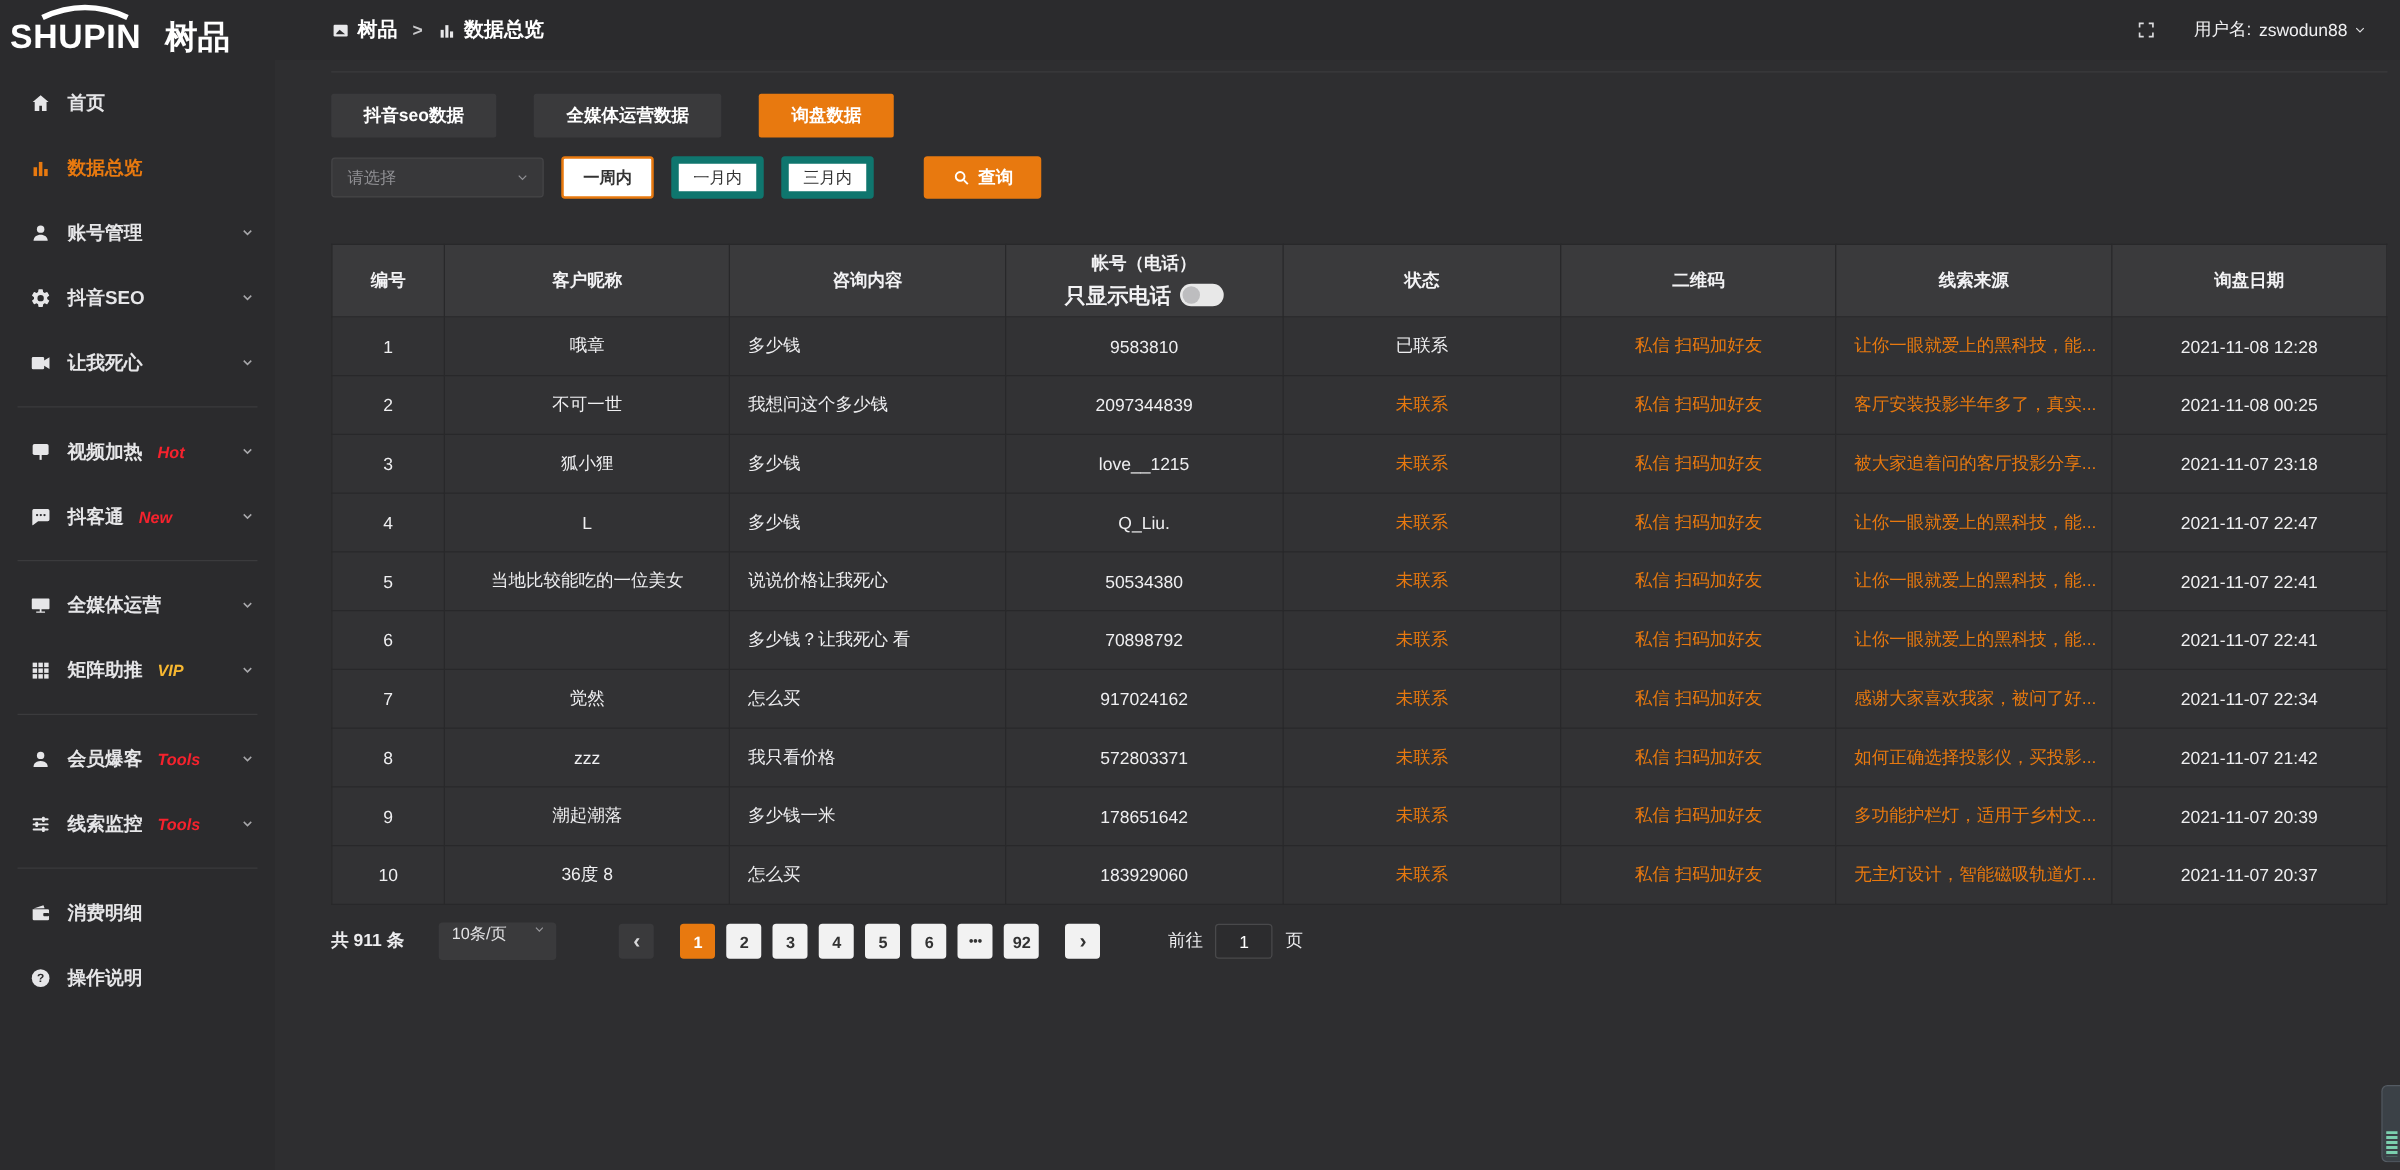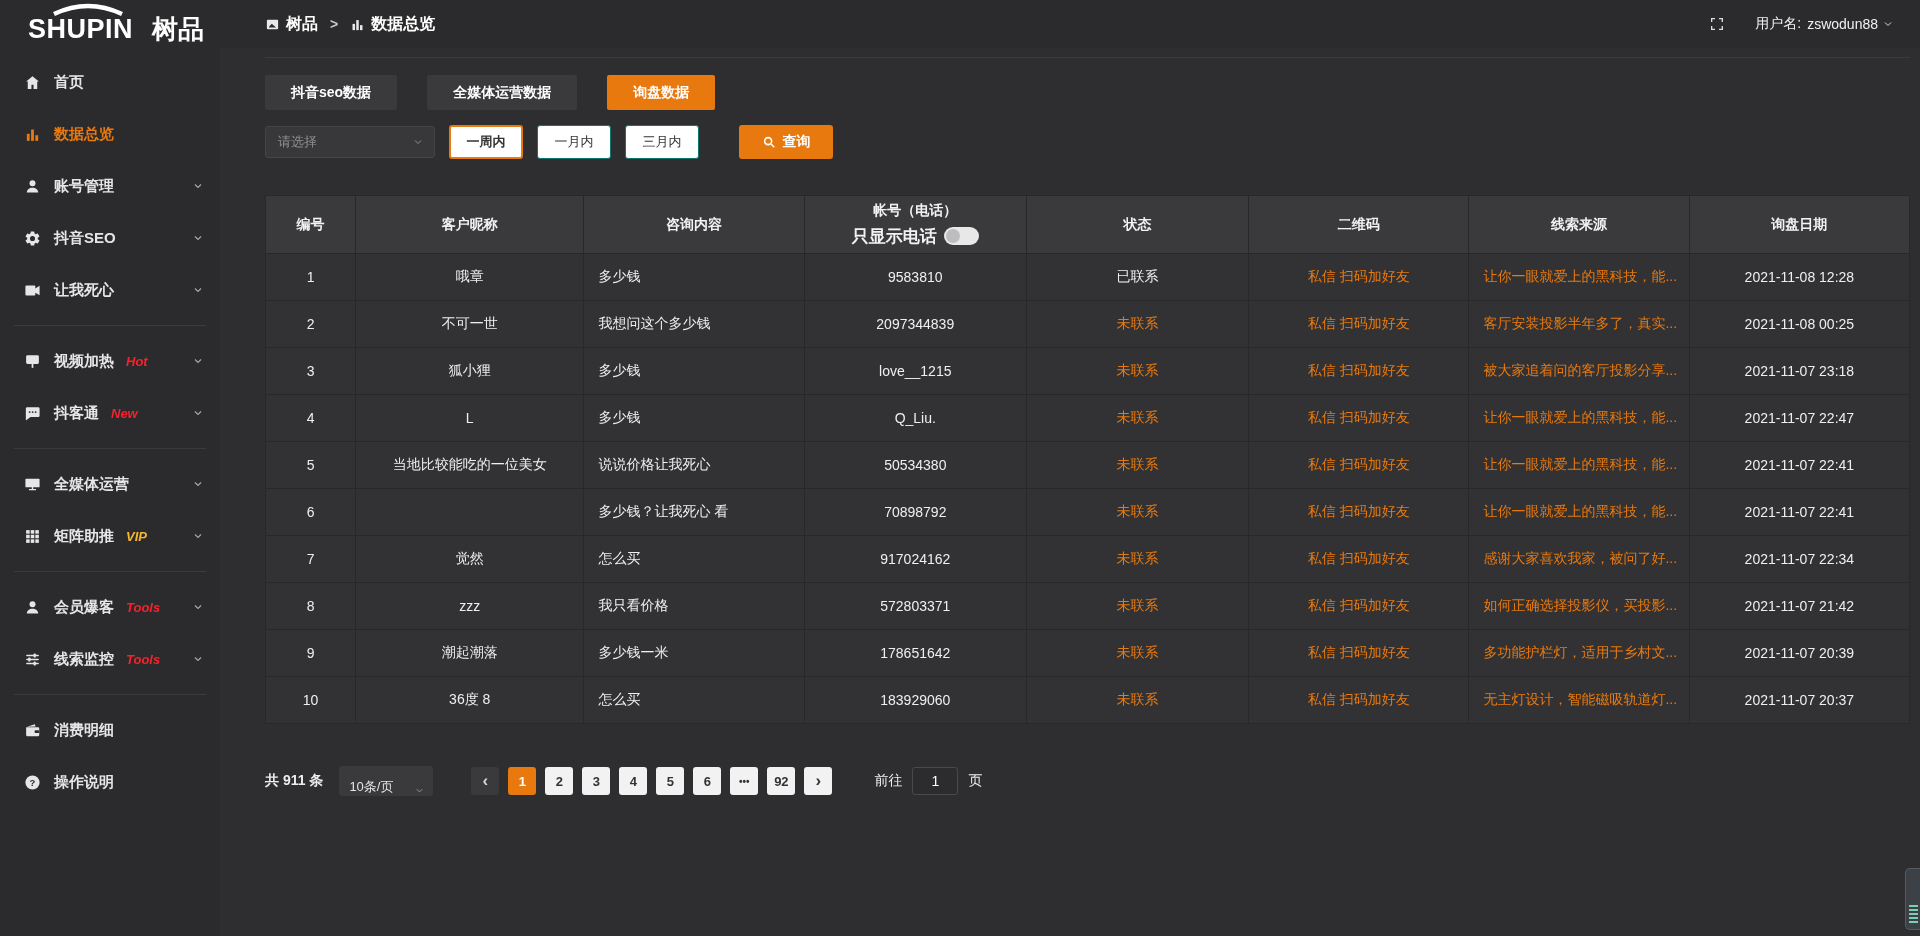--- a/index.html
+++ b/index.html
@@ -19,21 +19,21 @@
     background:var(--bg-main);
     color:#e9e9eb;
     font-family:"Liberation Sans","DejaVu Sans",sans-serif;
     font-size:14px;
     position:relative;
   }
   .app{display:flex;height:936px;}
 
   
   .sidebar{width:220px;flex:0 0 220px;background:var(--bg-dark);}
-  .logo{height:48px;display:flex;align-items:center;padding-left:24px;}
+  .logo{height:48px;display:flex;align-items:center;padding-left:4px;}
   .side-menu{padding-top:8px;}
   .side-item{display:flex;align-items:center;height:52px;padding:0 16px 0 24px;font-size:15px;font-weight:bold;color:#e6e6e8;cursor:pointer;}
   .side-item.active{color:var(--accent);}
   .icon{display:inline-flex;}
   .icon svg{width:100%;height:100%;fill:currentColor;}
   .side-icon{width:17px;height:17px;margin-right:13px;flex:0 0 17px;}
   .side-label{white-space:nowrap;}
   .badge{font-style:italic;font-weight:bold;font-size:13px;margin-left:12px;}
   .badge-red{color:var(--badge-red);}
   .badge-vip{color:var(--badge-vip);}
@@ -55,42 +55,42 @@
   .content{flex:1;padding:0 10px 0 45px;display:flex;flex-direction:column;}
   .top-divider{border-bottom:1px solid var(--line);margin-top:9px;}
 
   .tabs{display:flex;gap:30px;margin-top:17px;align-items:center;}
   .tab{height:35px;padding:0 26px;background:var(--head-bg);color:#fff;font-size:14px;font-weight:bold;display:flex;align-items:center;border-radius:2px;cursor:pointer;white-space:nowrap;}
   .tab.active{background:var(--accent);}
 
   .filter-row{display:flex;align-items:center;margin-top:15px;}
   .select{width:170px;height:32px;background:#38383a;border:1px solid #454547;border-radius:3px;display:flex;align-items:center;justify-content:space-between;padding:0 10px 0 12px;color:#909094;font-size:13px;cursor:pointer;}
   .select .dd-icon{color:#909094;}
-  .range-btn{width:74px;height:34px;margin-left:14px;background:#fff;color:#333;font-size:13px;display:flex;align-items:center;justify-content:center;border-radius:3px;border:1px solid #0f766e;cursor:pointer;}
+  .range-btn{width:74px;height:34px;margin-left:14px;background:#fff;color:#333;font-size:13px;display:flex;align-items:center;justify-content:center;border-radius:3px;border:6px solid #0f766e;cursor:pointer;}
   .range-btn.active{border:2px solid var(--accent);font-weight:bold;}
   .search-btn{min-width:94px;height:34px;margin-left:40px;background:var(--accent);color:#fff;border:none;border-radius:3px;display:flex;align-items:center;justify-content:center;gap:7px;font-size:14px;font-weight:bold;cursor:pointer;}
   .search-icon{width:14px;height:14px;color:#fff;}
   .search-icon svg{fill:none;stroke:currentColor;stroke-width:2.6;}
 
   .table-wrap{margin-top:36px;}
   table{width:100%;border-collapse:collapse;table-layout:fixed;background:var(--row-bg);}
   th,td{border:1px solid var(--cell-line);}
   thead th{background:var(--head-bg);height:58px;font-weight:bold;color:#f2f2f4;font-size:14px;}
   tbody td{height:47px;color:#efeff1;font-size:14px;text-align:center;}
   .al-left{text-align:left;padding-left:14px;}
   .status-pending{color:var(--accent);}
   .link-orange{color:var(--accent);cursor:pointer;}
   .acct-header{display:flex;flex-direction:column;align-items:center;gap:5px;}
   .acct-line2{display:flex;align-items:center;gap:7px;font-size:17px;font-weight:bold;}
   .toggle{width:35px;height:18px;background:#e8e8e8;border-radius:9px;position:relative;cursor:pointer;}
   .toggle .knob{position:absolute;left:2px;top:2px;width:14px;height:14px;border-radius:50%;background:#bdbdbf;}
 
-  .pagination{display:flex;align-items:center;margin-top:42px;color:#ededef;font-size:14px;}
+  .pagination{display:flex;align-items:center;margin-top:14px;color:#ededef;font-size:14px;gap:12px;}
   .pg-total{font-weight:bold;}
-  .pg-size{width:94px;height:30px;background:var(--head-bg);border-radius:3px;margin-left:16px;display:flex;align-items:flex-end;justify-content:space-between;padding:0 8px 0 10px;font-size:13px;color:#e3e3e5;cursor:pointer;}
+  .pg-size{width:94px;height:30px;background:var(--head-bg);border-radius:3px;margin-left:16px;display:flex;align-items:flex-start;justify-content:space-between;padding:0 8px 0 10px;font-size:13px;color:#e3e3e5;cursor:pointer;}
   .pg-size .dd-icon{color:#9a9a9e;width:11px;height:11px;}
   .pg-btn{min-width:28px;height:28px;border-radius:3px;background:#f2f2f2;color:#333;display:flex;align-items:center;justify-content:center;font-size:13px;font-weight:bold;margin-left:9px;cursor:pointer;}
   .pg-btn.prev{background:var(--head-bg);color:#d8d8da;margin-left:38px;}
   .pg-btn.active{background:var(--accent);color:#fff;}
   .pg-btn.arrow{font-size:17px;line-height:1;padding-bottom:2px;}
   .pg-goto{display:flex;align-items:center;margin-left:42px;}
   .goto-input{width:46px;height:28px;margin:0 10px;background:#2c2c2e;border:1px solid #49494b;border-radius:3px;color:#fff;text-align:center;font-size:14px;font-family:inherit;}
 
   .footer{flex:0 0 66px;margin-top:auto;border-top:1px solid var(--line);background:#29292b;display:flex;align-items:center;justify-content:center;color:#d9d9db;font-size:14px;}
 

